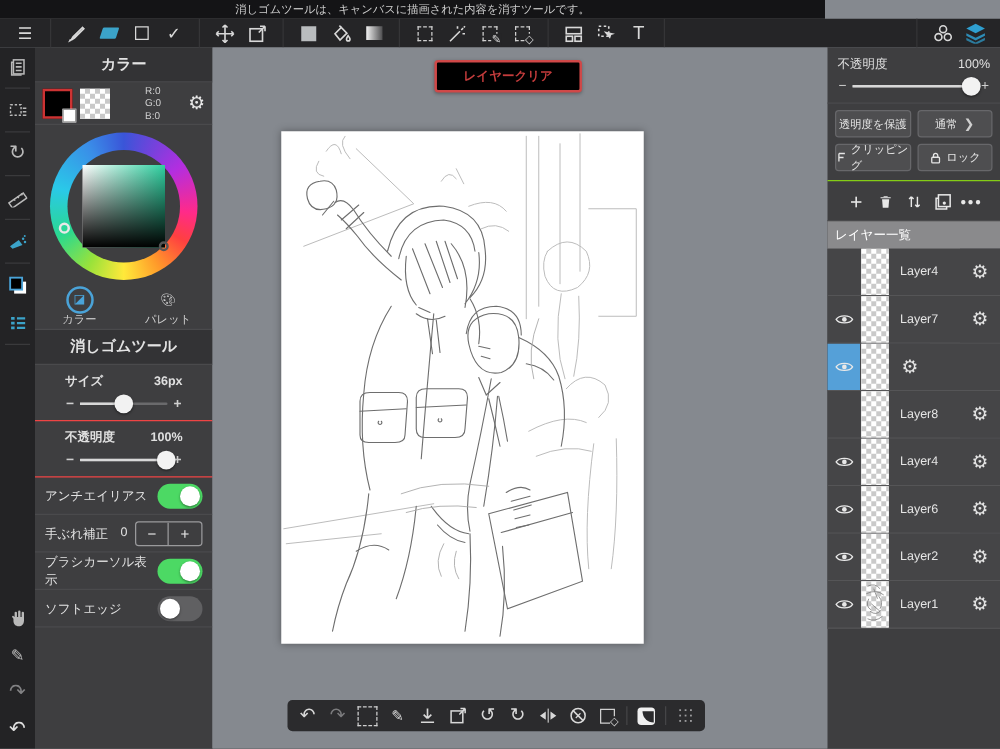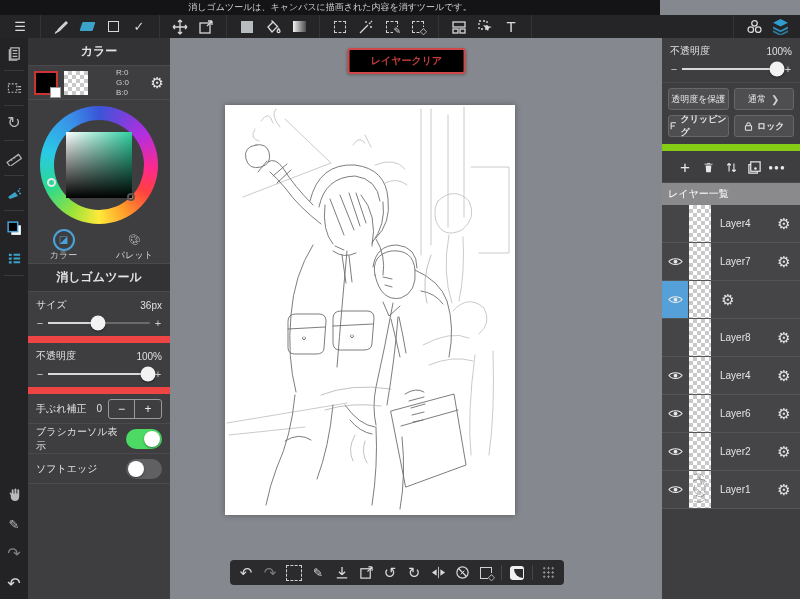--- a/index.html
+++ b/index.html
@@ -44,21 +44,21 @@
   .sv-box { position:absolute; left:50%; top:50%; transform:translate(-50%,-50%); width:66px; height:66px;
     background:linear-gradient(to bottom, rgba(0,0,0,0), #000), linear-gradient(to right, #fff, #2fd0a0); z-index:2; }
   .ring-cursor { position:absolute; width:9px; height:9px; border:2px solid #e8e8e8; border-radius:50%; left:7px; top:72px; z-index:3; }
   .sv-cursor { position:absolute; width:8px; height:8px; border:2px solid #555; border-radius:50%; right:-3px; bottom:-3px; }
 
   .tabs { height:34px; display:flex; border-bottom:1px solid #4a4a4c; }
   .tab { flex:1; display:flex; flex-direction:column; align-items:center; justify-content:center; gap:1px; font-size:9px; color:#cfcfcf; }
   .tab-ic { width:16px; height:16px; border-radius:50%; display:flex; align-items:center; justify-content:center; font-size:10px; }
   .tab.active .tab-ic { outline:2px solid #4aa3d8; outline-offset:1px; color:#4aa3d8; }
 
-  .prop { padding:0 8px; border-bottom:7px solid #ef4444; }
+  .prop { padding:0 24px; border-bottom:1px solid #ef4444;font-weight:bold; }
   .prop-line { display:flex; justify-content:space-between; align-items:center; font-size:10px; padding-top:6px; color:#e0e0e0; }
   .slider { display:flex; align-items:center; gap:4px; height:22px; margin-bottom:2px; }
   .slider .sign { font-size:11px; color:#cfcfcf; width:8px; text-align:center; }
   .track { position:relative; flex:1; height:2px; background:#6a6a6c; border-radius:1px; }
   .track .fill { position:absolute; left:0; top:0; height:2px; background:#d8d8d8; }
   .track .thumb { position:absolute; top:50%; width:15px; height:15px; background:#f2f2f2; border-radius:50%;
     transform:translate(-50%,-50%); box-shadow:0 1px 2px rgba(0,0,0,.5); }
   .toggle-row { height:30px; display:flex; align-items:center; justify-content:space-between; padding:0 8px;
     border-bottom:1px solid #4a4a4c; font-size:10px; }
   .toggle { width:36px; height:20px; border-radius:10px; background:#606062; position:relative; }
@@ -359,20 +359,26 @@
       <div class="slider">
         <span class="sign">−</span>
         <span class="track">
             <span class="fill" style="width: 97%;"></span>
             <span class="thumb" style="left: 97%;"></span>
           </span>
         <span class="sign">+</span>
       </div>
     </div>
 
+    <div class="toggle-row">
+      <span>アンチエイリアス</span>
+      <span class="toggle on">
+          <span class="knob"></span>
+        </span>
+    </div>
 
     <div class="toggle-row">
       <span>手ぶれ補正</span>
       <span class="stepper">
         <span class="step-val">0</span>
         <span class="step-box">
           <span class="step-btn">−</span>
           <span class="step-btn">+</span>
         </span>
       </span>
@@ -535,21 +541,21 @@
     <div class="btn-row">
       <div class="pill">
         <span>透明度を保護</span>
       </div>
       <div class="pill">
         <span>通常</span>
         <span class="chev">❯</span>
       </div>
     </div>
 
-    <div class="btn-row" style="padding-bottom:7px;border-bottom:7px solid #84cc16;font-weight:bold;">
+    <div class="btn-row" style="padding-bottom:7px;border-bottom:1px solid #84cc16;">
       <div class="pill">
         <svg width="10" height="10" viewBox="0 0 16 16" fill="none" stroke="#e5e5e5" stroke-width="2">
             <path d="M4 2h9M4 2v12M4 8h7"></path>
           </svg>
         <span>クリッピング</span>
       </div>
       <div class="pill">
         <svg width="11" height="11" viewBox="0 0 16 16" fill="none" stroke="#e5e5e5" stroke-width="1.5">
             <rect x="3.5" y="7" width="9" height="6.5" rx="1"></rect>
             <path d="M5.5 7V5a2.5 2.5 0 015 0v2"></path>

